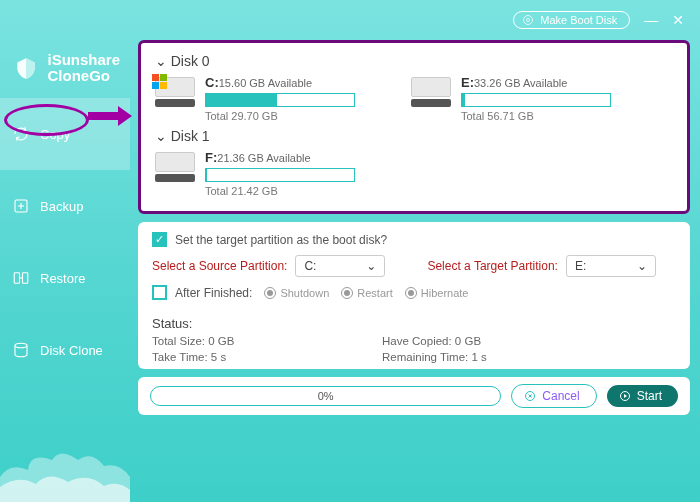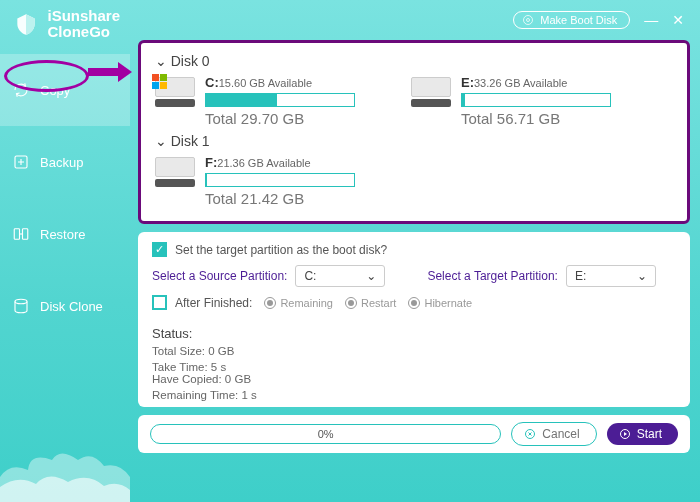--- a/index.html
+++ b/index.html
@@ -1,19 +1,19 @@
 <!DOCTYPE html>
 <html><head>
 <meta charset="utf-8">
 <style>
   * { box-sizing: border-box; margin: 0; padding: 0; font-family: "Segoe UI", Arial, sans-serif; }
   body { width: 700px; height: 502px; background: #fff; overflow: hidden; position: relative; }
   .app { width: 700px; height: 502px; display: flex; background: linear-gradient(#7ae3e0 0%, #52d5d0 60%, #3ecfc9 100%); }
   
-  .sidebar { width: 130px; color: #fff; font-size: 13px; position: relative; }
+  .sidebar { width: 130px; color: #fff; font-size: 13px; position: relative; margin-top: 44px; }
   .brand { display:flex; align-items:center; gap:8px; padding: 8px 10px 14px 12px; }
   .brand-logo { width:28px; height:28px; display:flex; align-items:center; justify-content:center; }
   .brand-logo svg { width:26px; height:26px; }
   .brand-text { font-size:15px; line-height:16px; font-weight:600; }
   .nav { display:flex; flex-direction:column; }
   .nav-item { display:flex; align-items:center; gap:10px; padding:27px 12px; cursor:pointer; position:relative; }
   .nav-item.active { background: rgba(255,255,255,0.25); }
   .nav-icon { width:18px; height:18px; display:flex; align-items:center; justify-content:center; }
   .nav-icon svg { width:18px; height:18px; stroke:#fff; fill:none; stroke-width:1.5; }
   
@@ -44,44 +44,44 @@
         background:
          linear-gradient(#f25022,#f25022) 0 0/7px 7px no-repeat,
          linear-gradient(#7fba00,#7fba00) 8px 0/7px 7px no-repeat,
          linear-gradient(#00a4ef,#00a4ef) 0 8px/7px 7px no-repeat,
          linear-gradient(#ffb900,#ffb900) 8px 8px/7px 7px no-repeat; }
   .pinfo { flex:1; }
   .pinfo .line1 { color:#666; font-size:11px; }
   .pinfo .line1 b { color:#333; font-size:13px; font-weight:600; }
   .bar { margin-top:3px; width:150px; height:14px; border:1px solid #27c2bb; background:#fff; position:relative; }
   .bar .fill { height:100%; background:#27c2bb; }
-  .pinfo .line2 { color:#777; font-size:15px; margin-top:3px; }
+  .pinfo .line2 { color:#777; font-size:11px; margin-top:3px; }
   
   .panel.opts { flex:0 0 auto; padding-bottom:6px; }
   .row { display:flex; align-items:center; gap:8px; margin-bottom:8px; font-size:12px; color:#555; }
   .chk { width:15px; height:15px; border:2px solid #27c2bb; display:flex; align-items:center; justify-content:center; cursor:pointer; }
   .chk.on { background:#27c2bb; color:#fff; font-size:11px; line-height:1; }
   .selects { display:flex; align-items:center; gap:8px; }
-  .sel-label { color:#4c1d95; }
+  .sel-label { color:#b91c1c; }
   .sel { border:1px solid #ccc; border-radius:3px; padding:3px 8px; width:90px; display:flex; justify-content:space-between; align-items:center; color:#444; cursor:pointer; background:#fff; }
   .sel.wide { width:90px; }
   .spacer { width:26px; }
   .radio { display:flex; align-items:center; gap:4px; color:#999; font-size:11px; }
   .radio .dot { width:12px; height:12px; border:1px solid #999; border-radius:50%; display:flex; align-items:center; justify-content:center; }
   .radio .dot .inner { width:6px; height:6px; background:#999; border-radius:50%; }
   .status-block { font-size:11.5px; color:#666;margin-top:16px; }
   .status-title { font-size:13px; color:#444; margin-bottom:4px; }
-  .status-grid { display:flex;flex-direction:column; }
+  .status-grid { display:flex; }
   .status-col { width:230px; display:flex; flex-direction:column; gap:4px; }
   
   .bottom { background:#fff; border-radius:6px; padding:7px 12px; display:flex; align-items:center; gap:10px; }
   .progress { flex:1; height:20px; border:1px solid #27c2bb; border-radius:12px; position:relative; display:flex; align-items:center; justify-content:center; color:#555; font-size:11px; }
   .btn { border-radius:12px; padding:4px 16px 4px 12px; font-size:12px; display:flex; align-items:center; gap:6px; cursor:pointer; }
-  .btn.cancel { border:1px solid #27c2bb; color:#737373; background:#fff; }
-  .btn.start { background:#4c1d95; color:#fff; }
+  .btn.cancel { border:1px solid #27c2bb; color:#8b5cf6; background:#fff; }
+  .btn.start { background:#0f766e; color:#fff; }
   .btn svg { width:12px; height:12px; }
 </style>
 </head>
 <body>
 
 <div class="app">
   <div class="sidebar">
     <div class="brand">
       <span class="brand-logo">
         <svg viewBox="0 0 24 24">
@@ -238,21 +238,21 @@
         </div>
       </div>
       <div class="row">
         <div class="chk"></div>
         <span>After Finished:</span>
         <div id="radios" style="display:flex; gap:12px; margin-left:4px;">
             <div class="radio">
               <span class="dot">
                 <span class="inner"></span>
               </span>
-              <span>Remaining</span>
+              <span>Shutdown</span>
             </div>
             <div class="radio">
               <span class="dot">
                 <span class="inner"></span>
               </span>
               <span>Restart</span>
             </div>
             <div class="radio">
               <span class="dot">
                 <span class="inner"></span>

